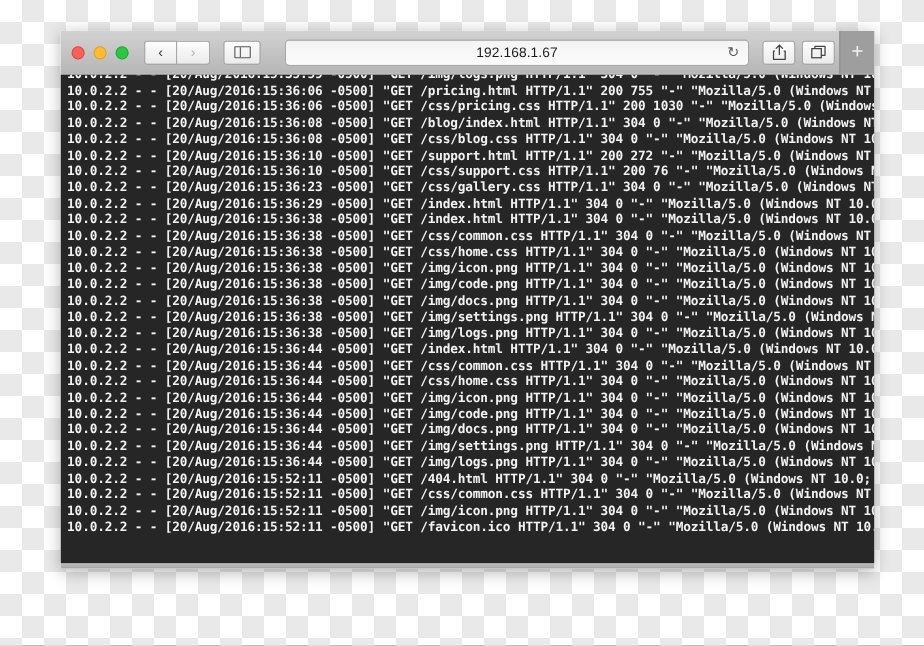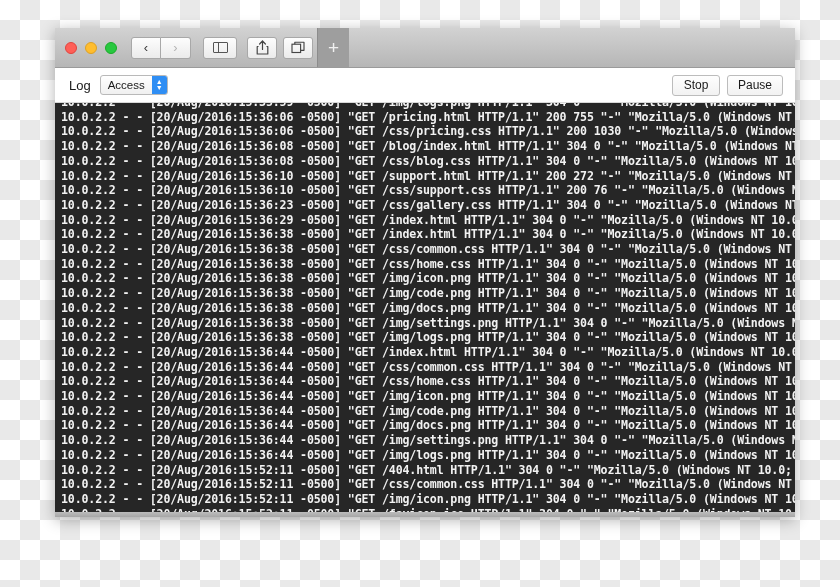--- a/index.html
+++ b/index.html
@@ -254,20 +254,24 @@
       </div>
       <div class="tb-btn nav-fwd">
         <span class="nav-arrow">›</span>
       </div>
     </div>
 
     <div class="tb-btn sidebar-btn">
       <span class="sidebar-glyph"></span>
     </div>
 
+    <div class="addressbar">
+      <span class="url-text">192.168.1.67</span>
+      <span class="reload-icon">↻</span>
+    </div>
 
     <div class="right-tools">
       <div class="tb-btn">
         <svg class="share-glyph" width="13" height="15" viewBox="0 0 13 15">
           <path d="M6.5 1 L3.6 4 M6.5 1 L9.4 4 M6.5 1 L6.5 9.5" fill="none" stroke="#444" stroke-width="1.2" stroke-linecap="round"></path>
           <path d="M2.5 6.5 L1.2 6.5 L1.2 14 L11.8 14 L11.8 6.5 L10.5 6.5" fill="none" stroke="#444" stroke-width="1.2" stroke-linejoin="round"></path>
         </svg>
       </div>
       <div class="tb-btn">
         <svg class="tabs-glyph" width="14" height="13" viewBox="0 0 14 13">
@@ -275,38 +279,20 @@
           <path d="M3.8 3.2 L3.8 1.2 L13 1.2 L13 9.3 L9.6 9.3" fill="none" stroke="#444" stroke-width="1.15" stroke-linejoin="round"></path>
         </svg>
       </div>
     </div>
 
     <div class="newtab-zone">
       <span class="newtab-plus">+</span>
     </div>
   </div>
 
-  <div class="app-toolbar">
-    <span class="log-label">Log</span>
-
-    <div class="log-select">
-      <span class="log-select-value">Access</span>
-      <span class="log-select-arrow">
-        <span>▲</span>
-        <span>▼</span>
-      </span>
-    </div>
-
-    <div class="spacer"></div>
-
-    <div class="action-btns">
-      <div class="action-btn">Stop</div>
-      <div class="action-btn">Pause</div>
-    </div>
-  </div>
 
   <div class="log-pane">
     <div class="log-scroll" id="log-scroll">
         <div class="log-line">10.0.2.2 - - [20/Aug/2016:15:35:59 -0500] "GET /img/logs.png HTTP/1.1" 304 0 "-" "Mozilla/5.0 (Windows NT 10.0; WOW64)"</div>
         <div class="log-line">10.0.2.2 - - [20/Aug/2016:15:36:06 -0500] "GET /pricing.html HTTP/1.1" 200 755 "-" "Mozilla/5.0 (Windows NT 10.0; WOW64)"</div>
         <div class="log-line">10.0.2.2 - - [20/Aug/2016:15:36:06 -0500] "GET /css/pricing.css HTTP/1.1" 200 1030 "-" "Mozilla/5.0 (Windows NT 10.0; WOW64)"</div>
         <div class="log-line">10.0.2.2 - - [20/Aug/2016:15:36:08 -0500] "GET /blog/index.html HTTP/1.1" 304 0 "-" "Mozilla/5.0 (Windows NT 10.0; WOW64)"</div>
         <div class="log-line">10.0.2.2 - - [20/Aug/2016:15:36:08 -0500] "GET /css/blog.css HTTP/1.1" 304 0 "-" "Mozilla/5.0 (Windows NT 10.0; WOW64)"</div>
         <div class="log-line">10.0.2.2 - - [20/Aug/2016:15:36:10 -0500] "GET /support.html HTTP/1.1" 200 272 "-" "Mozilla/5.0 (Windows NT 10.0; WOW64)"</div>
         <div class="log-line">10.0.2.2 - - [20/Aug/2016:15:36:10 -0500] "GET /css/support.css HTTP/1.1" 200 76 "-" "Mozilla/5.0 (Windows NT 10.0; WOW64)"</div>

